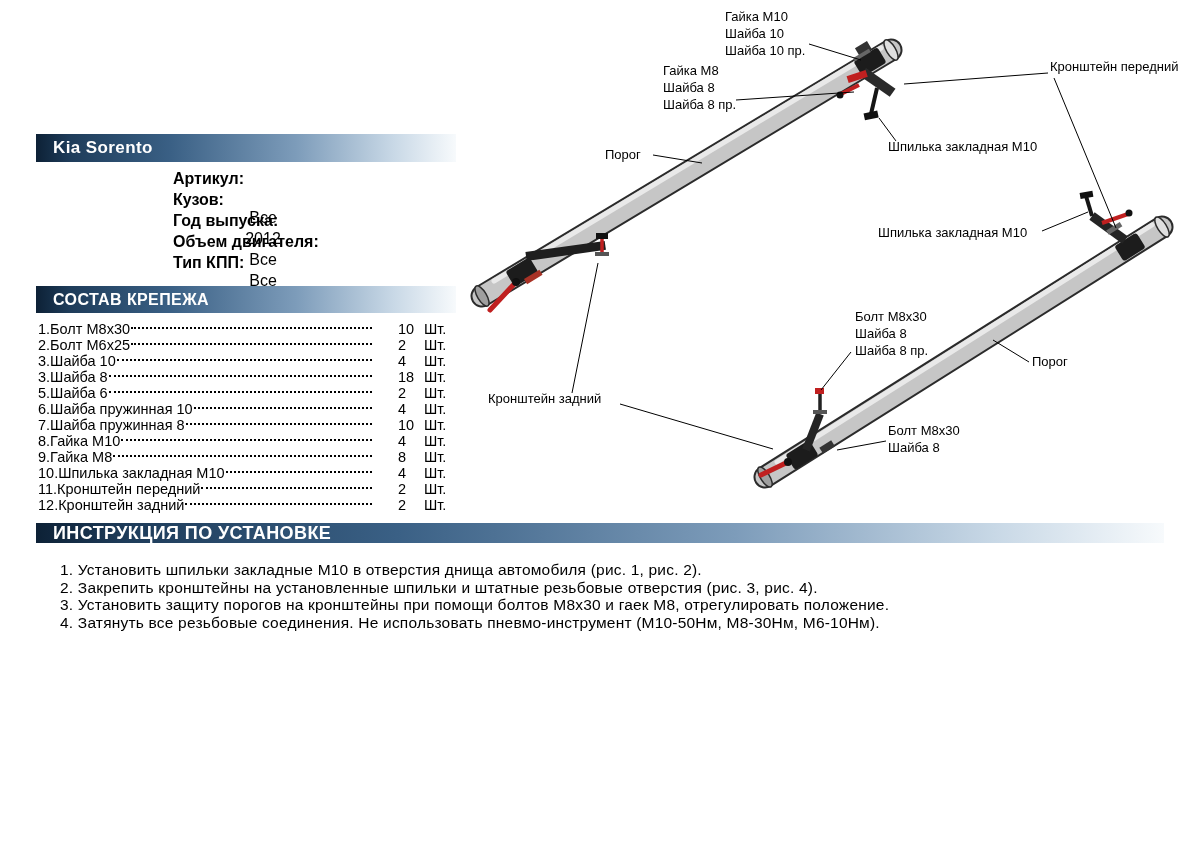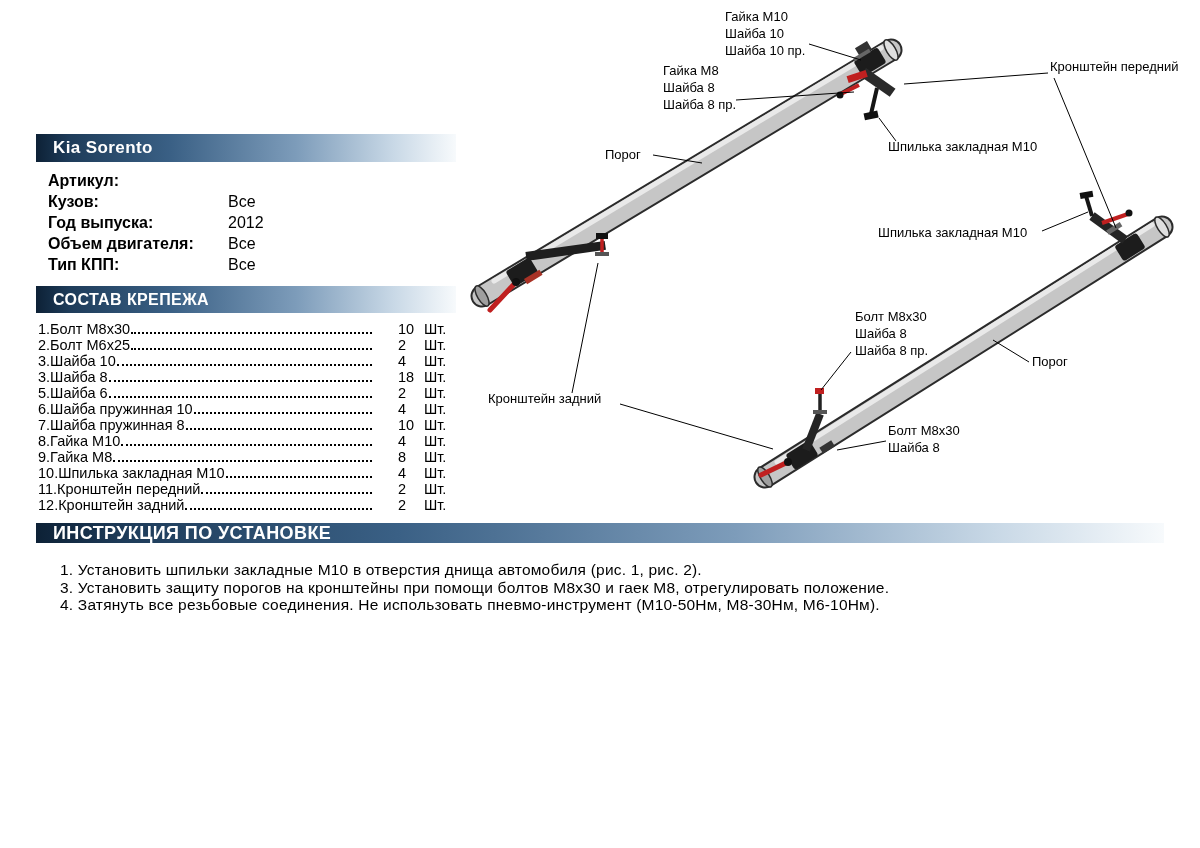--- a/index.html
+++ b/index.html
@@ -11,26 +11,26 @@
     position:absolute; display:flex; align-items:center;
     color:#fff; font-weight:bold; letter-spacing:0.4px;
     background: linear-gradient(90deg, #0d2136 0%, #1e3c5a 8%, #3a6085 32%, #7d9cba 62%, #c8d8e6 85%, #f7fafc 100%);
     padding-left:17px;
   }
   #bar-model { left:36px; top:134px; width:420px; height:28px; font-size:17px; }
   #bar-fasteners { left:36px; top:286px; width:420px; height:27px; font-size:16px; }
   #bar-instructions { left:36px; top:523px; width:1128px; height:20px; font-size:18px; }
 
   #specs { position:absolute; left:48px; top:170px; width:430px; font-size:16px; }
-  .spec-row { display:flex; height:21px; align-items:center; }
+  .spec-row { display:flex; height:21px; align-items:center;flex-direction:column; }
   .spec-label { font-weight:bold; width:180px; white-space:nowrap; }
   .spec-value { white-space:nowrap; }
 
   #parts { position:absolute; left:38px; top:321px; width:418px; font-size:14.5px; }
-  .part-row { display:flex; align-items:flex-end; height:16px; }
+  .part-row { display:flex; align-items:center; height:16px; }
   .part-name { white-space:nowrap; }
   .leader { flex:1 1 auto; border-bottom:2px dotted #000; margin:0 26px 3px 1px; min-width:8px; }
   .part-qty { width:26px; text-align:left; }
   .part-unit { width:32px; }
 
   #steps { position:absolute; left:60px; top:561px; width:1110px; font-size:15.5px; line-height:17.5px; letter-spacing:0.2px; }
 
   #diagram { position:absolute; left:470px; top:0; }
   svg text { font-family:"Liberation Sans", sans-serif; font-size:13px; fill:#000; }
 </style>
@@ -143,20 +143,21 @@
         <span class="part-unit">Шт.</span>
     </div>
   </div>
 
   <div class="bar" id="bar-instructions">
     <span>ИНСТРУКЦИЯ ПО УСТАНОВКЕ</span>
   </div>
 
   <div id="steps">
     <div class="step">1. Установить шпильки закладные М10 в отверстия днища автомобиля (рис. 1, рис. 2).</div>
+    <div class="step">2. Закрепить кронштейны на установленные шпильки и штатные резьбовые отверстия (рис. 3, рис. 4).</div>
     <div class="step">3. Установить защиту порогов на кронштейны при помощи болтов М8х30 и гаек М8, отрегулировать положение.</div>
     <div class="step">4. Затянуть все резьбовые соединения. Не использовать пневмо-инструмент (М10-50Нм, М8-30Нм, М6-10Нм).</div>
   </div>
 
   <svg id="diagram" width="730" height="520" viewBox="0 0 730 520">
 
     <g>
       <line x1="421" y1="50" x2="12" y2="296" stroke="#2b2b2b" stroke-width="23" stroke-linecap="round"></line>
       <line x1="421" y1="50" x2="12" y2="296" stroke="#c6c6c6" stroke-width="19" stroke-linecap="round"></line>
       <line x1="411" y1="48" x2="24" y2="281" stroke="#e9e9e9" stroke-width="5" stroke-linecap="round"></line>

